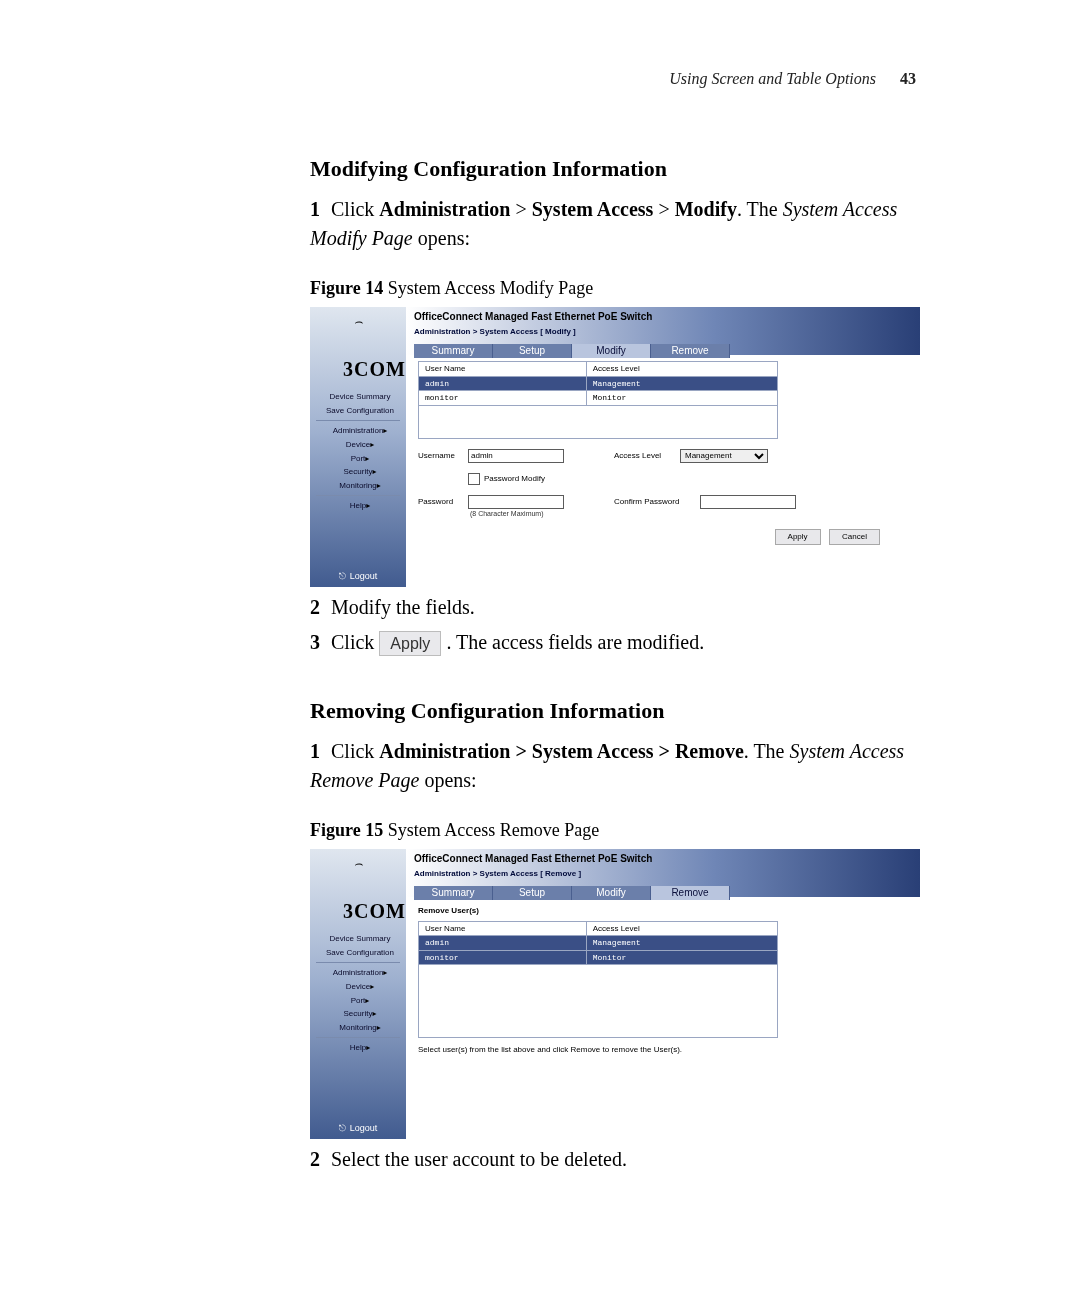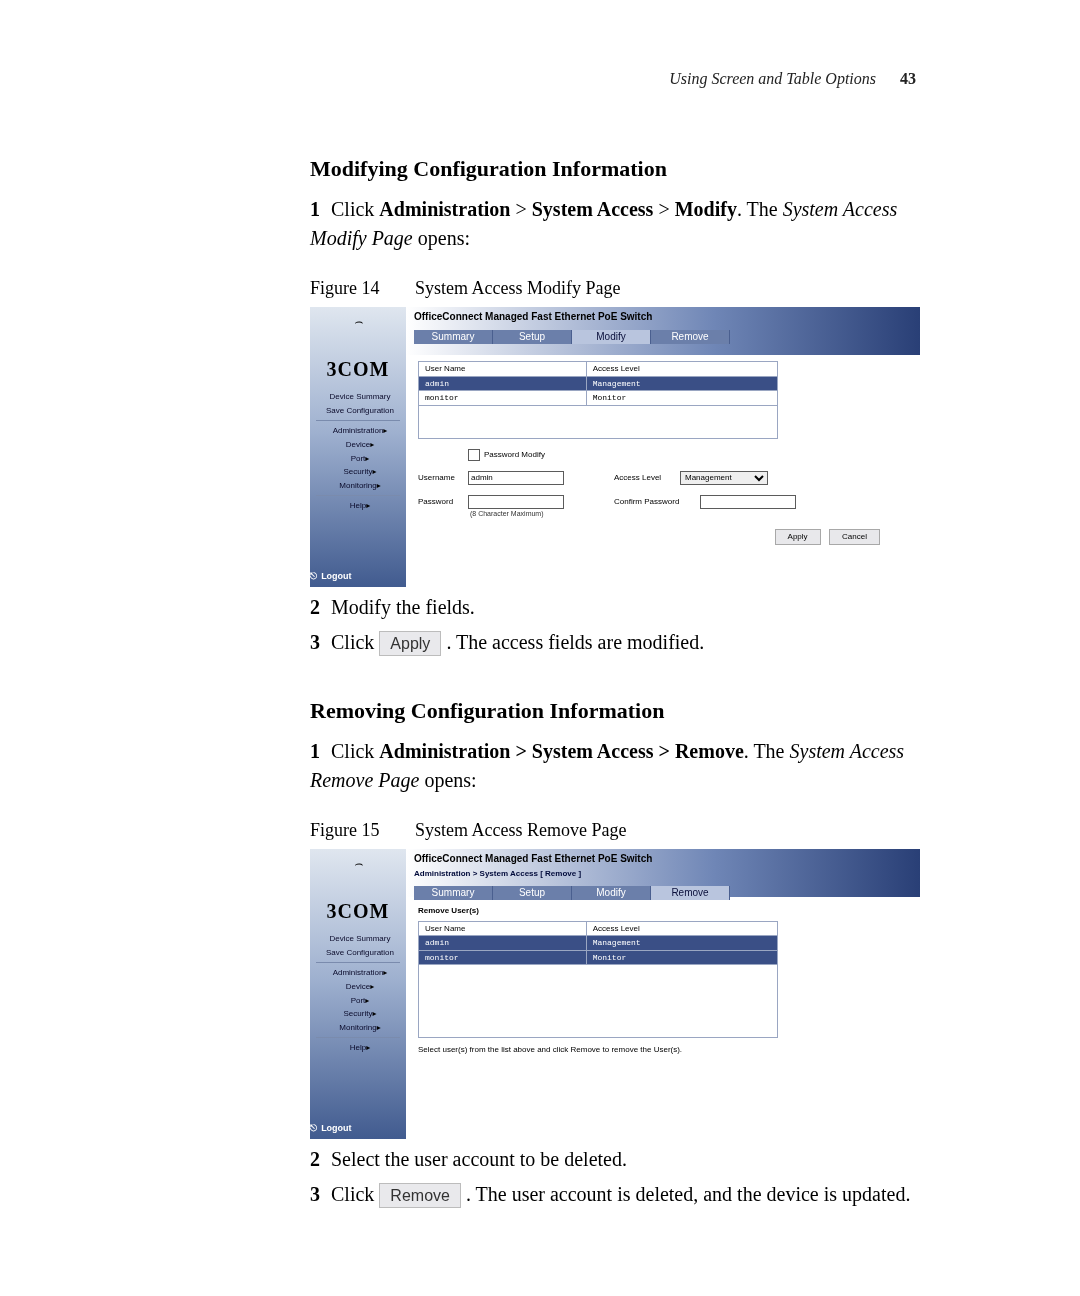--- a/index.html
+++ b/index.html
@@ -5,33 +5,33 @@
   html,body{margin:0;padding:0;background:#fff;color:#000;font-family:Georgia,'Times New Roman',serif}
   .page{width:996px;min-height:1296px;position:relative;padding:70px 80px 40px 80px;box-sizing:border-box}
   .runhead{text-align:right;font-style:italic;font-size:16px;color:#222}
   .runhead .pn{font-style:normal;font-weight:bold;margin-left:20px}
   .body{margin-left:230px;margin-top:65px;font-size:20px;line-height:1.45}
   .h{font-weight:bold;font-size:22px;margin:0 0 10px 0}
   .num{font-weight:bold;margin-right:6px}
   .it{font-style:italic}
   .b{font-weight:bold}
   .figcap{font-size:18px;margin:22px 0 6px 0}
-  .figcap .fb{font-weight:normal;margin-right:31px}
+  .figcap .fb{font-weight:bold;margin-right:0}
   .btn-inline{display:inline-block;background:#e9e9ec;border:1px solid #bcbcbc;padding:0 10px;font-family:Verdana,Arial,sans-serif;font-size:16px;color:#333;vertical-align:baseline}
   .gap{height:32px}
   
   .shot{width:610px;height:280px;background:#fff;font-family:Verdana,Arial,sans-serif;font-size:9px;color:#000;position:relative;margin-top:4px}
   .shot .sidebar{position:absolute;left:0;top:0;bottom:0;width:96px;background:linear-gradient(180deg,#dfe6ef 0%,#9eb0cf 45%,#415b8f 100%);padding:4px 0 0 0;box-sizing:border-box}
-  .shot .logo{text-align:center;font-family:Georgia,serif;font-size:20px;font-weight:bold;letter-spacing:1px;color:#000;margin-top:24px}
+  .shot .logo{text-align:right;font-family:Georgia,serif;font-size:20px;font-weight:bold;letter-spacing:1px;color:#000;margin-top:24px}
   .shot .logo-swish{font-size:14px;font-style:italic;color:#000}
   .shot .sb-list{margin:6px 0 0 0;padding:0;list-style:none}
   .shot .sb-list li{display:flex;justify-content:center;align-items:center;padding:1px 4px 1px 8px;font-size:8px;color:#0a0a2a;font-weight:normal}
   .shot .sb-list hr{border:0;border-top:1px solid #7a8bad;margin:3px 6px}
   .shot .sb-list .arw{color:#000;font-size:8px}
-  .shot .logout{position:absolute;left:0;bottom:0;right:0;height:22px;text-align:left;color:#fff;font-weight:bold;font-size:9px;line-height:22px}
+  .shot .logout{position:absolute;left:0;bottom:0;right:0;height:22px;text-align:center;color:#fff;font-weight:normal;font-size:9px;line-height:22px}
   .shot .logout .li{margin-right:4px}
   .shot .main{position:absolute;left:96px;right:0;top:0;bottom:0}
   .shot .banner{height:48px;background:linear-gradient(90deg,#fff 0%,#6f86b6 60%,#293f76 100%);padding:3px 0 0 8px;box-sizing:border-box}
   .shot .ptitle{font-size:10px;font-weight:bold;color:#000}
   .shot .bc{font-size:8px;color:#000a3a;font-weight:bold;margin-top:2px}
   .shot .tabs{margin-top:6px;display:flex}
   .shot .tab{width:78px;height:14px;line-height:14px;text-align:center;color:#fff;font-size:10px;background:#6b7faa;border-right:1px solid #4a5f8f}
   .shot .tab.act{color:#0a0f3a;background:#b9c5de}
   .shot .panel{padding:6px 10px 6px 12px}
   .shot .sect{font-size:8px;font-weight:bold;margin:2px 0 4px 0}
@@ -119,20 +119,21 @@
           <li>
               <span>Help</span>
               <span class="arw">▸</span>
             </li>
         </ul>
         <div class="logout"><span class="li">⎋</span><span>Logout</span></div>
       </div>
       <div class="main">
         <div class="banner">
           <div class="ptitle">OfficeConnect Managed Fast Ethernet PoE Switch</div>
+          <div class="bc">Administration &gt; System Access [ Modify ]</div>
           <div class="tabs">
             <div class="tab">Summary</div>
             <div class="tab">Setup</div>
             <div class="tab act">Modify</div>
             <div class="tab">Remove</div>
           </div>
         </div>
         <div class="panel">
           <table class="users">
             <tbody>
@@ -149,29 +150,29 @@
                   <td>Monitor</td>
                 </tr>
             </tbody>
               <tbody class="fill">
                 <tr>
                   <td colspan="2"></td>
                 </tr>
               </tbody>
           </table>
           <div class="frow">
-            <span class="chk"></span>
-            <span>Password Modify</span>
-          </div>
-          <div class="frow">
             <span class="lbl">Username</span>
             <input class="tf" value="admin" style="">
             <span class="gap2"></span>
             <span class="lbl" style="width:66px">Access Level</span>
             <select class="sel"><option>Management</option></select>
+          </div>
+          <div class="frow">
+            <span class="chk"></span>
+            <span>Password Modify</span>
           </div>
           <div class="frow">
             <span class="lbl">Password</span>
             <input class="tf" style="">
             <span class="gap2"></span>
             <span style="width:86px">Confirm Password</span>
             <input class="tf" style="">
           </div>
           <div class="frow" style="margin-top:0">
             <span class="lbl"></span>
@@ -287,21 +288,15 @@
           </table>
           <div class="note">Select user(s) from the list above and click Remove to remove the User(s).</div>
         </div>
       </div>
     </div>
 
     <p class="para">
       <span class="num">2</span>
       <span>Select the user account to be deleted.</span>
     </p>
-    <p class="para">
-      <span class="num">3</span>
-      <span>Click </span>
-      <span class="btn-inline">Remove</span>
-      <span>. The user account is deleted, and the device is updated.</span>
-    </p>
 
   </div>
 </div>
 
 </body></html>

